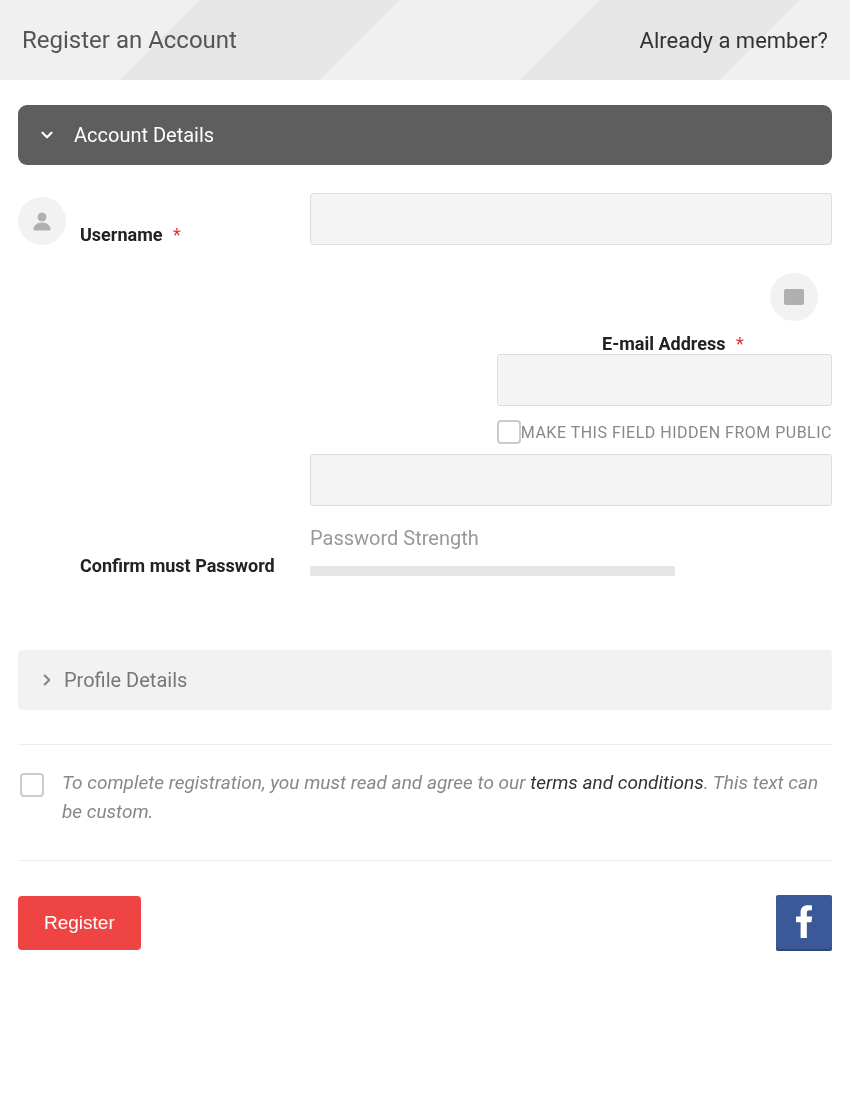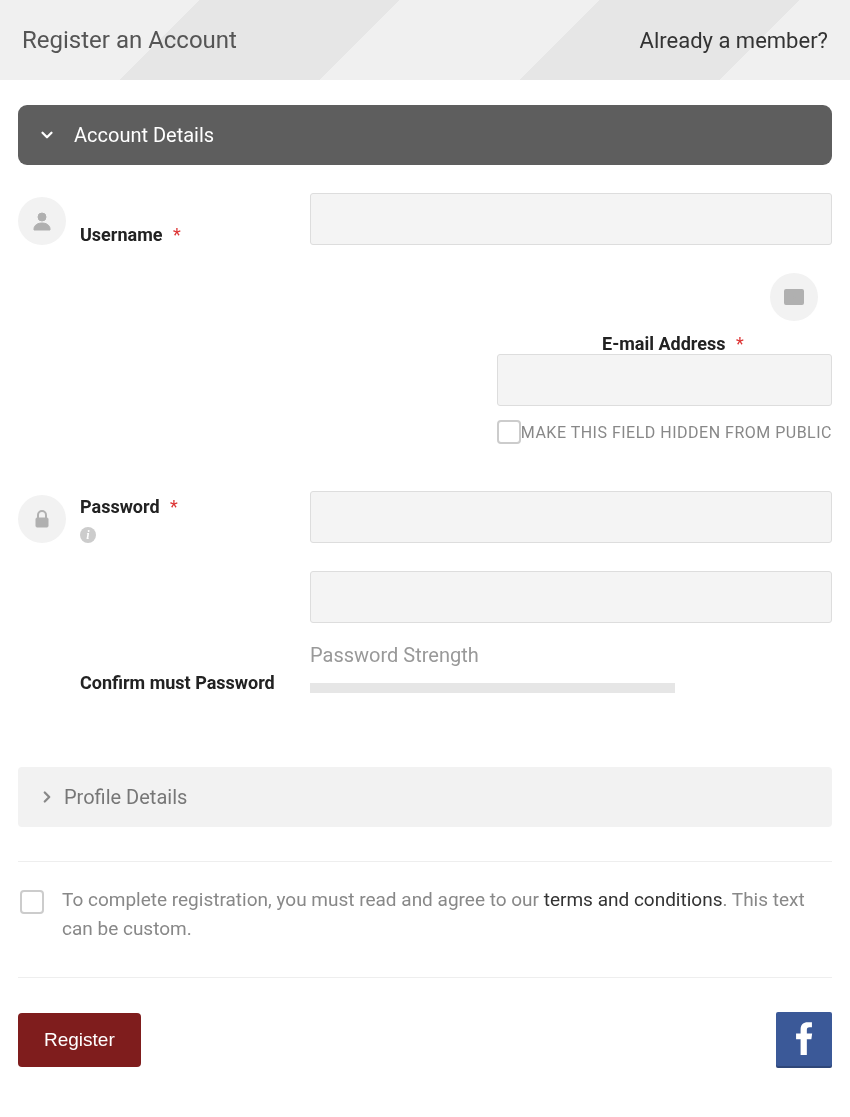--- a/index.html
+++ b/index.html
@@ -139,28 +139,28 @@
     width: 70%;
     background: #e6e6e6;
   }
   .divider {
     border:none;border-top:1px solid #eee;margin:34px 0 24px 0;
   }
   .terms-row {
     display:flex;align-items:flex-start;gap:18px;padding:0 2px;
   }
   .terms-text {
-    font-size:19px;color:#888;line-height:1.5;
+    font-size:19px;color:#888;line-height:1.5;font-style:italic;
   }
   .terms-link { color:#333; }
   .button-row {
     display:flex;align-items:center;gap:22px;padding-top:10px;
   }
   .btn-primary {
-    background:#7f1d1d;color:#fff;border:none;border-radius:4px;
+    background:#ef4444;color:#fff;border:none;border-radius:4px;
     padding:16px 26px;font-size:19px;cursor:pointer;
   }
   .btn-secondary {
     background:#fafafa;color:#444;border:1px solid #ddd;border-radius:4px;
     padding:16px 28px;font-size:19px;cursor:pointer;
   }
   .fb-button {
     margin-left:auto;width:56px;height:56px;background:#3b5998;
     border-radius:2px;display:flex;align-items:center;justify-content:center;
     box-shadow:inset 0 -2px 0 rgba(0,0,0,.2);
@@ -217,36 +217,20 @@
       </div>
       <div class="input-col">
         <input type="text" class="text-input" value="" style="">
         <div class="checkbox-row">
           <div class="checkbox-box"></div>
           <div class="checkbox-label-upper">MAKE THIS FIELD HIDDEN FROM PUBLIC</div>
         </div>
       </div>
     </div>
 
-    <div class="form-row" style="margin-top:40px;">
-      <div class="icon-circle">
-        <svg viewBox="0 0 24 24">
-            <rect x="6" y="11" width="12" height="9" rx="1"></rect>
-            <path d="M8 11V8a4 4 0 0 1 8 0v3" fill="none" stroke="#b0b0b0" stroke-width="2"></path>
-          </svg>
-      </div>
-      <div class="label-col">
-        <span>Password</span>
-        <span class="required-star">*</span>
-        <br><span class="info-icon">i</span>
-      </div>
-      <div class="input-col">
-        <input type="password" class="text-input" value="" style="">
-      </div>
-    </div>
 
     <div class="form-row">
       <div class="icon-spacer"></div>
       <div class="label-col">Confirm must Password</div>
       <div class="input-col">
         <input type="password" class="text-input" value="" style="">
         <div class="strength-label">Password Strength</div>
         <div class="strength-bar"></div>
       </div>
     </div>

